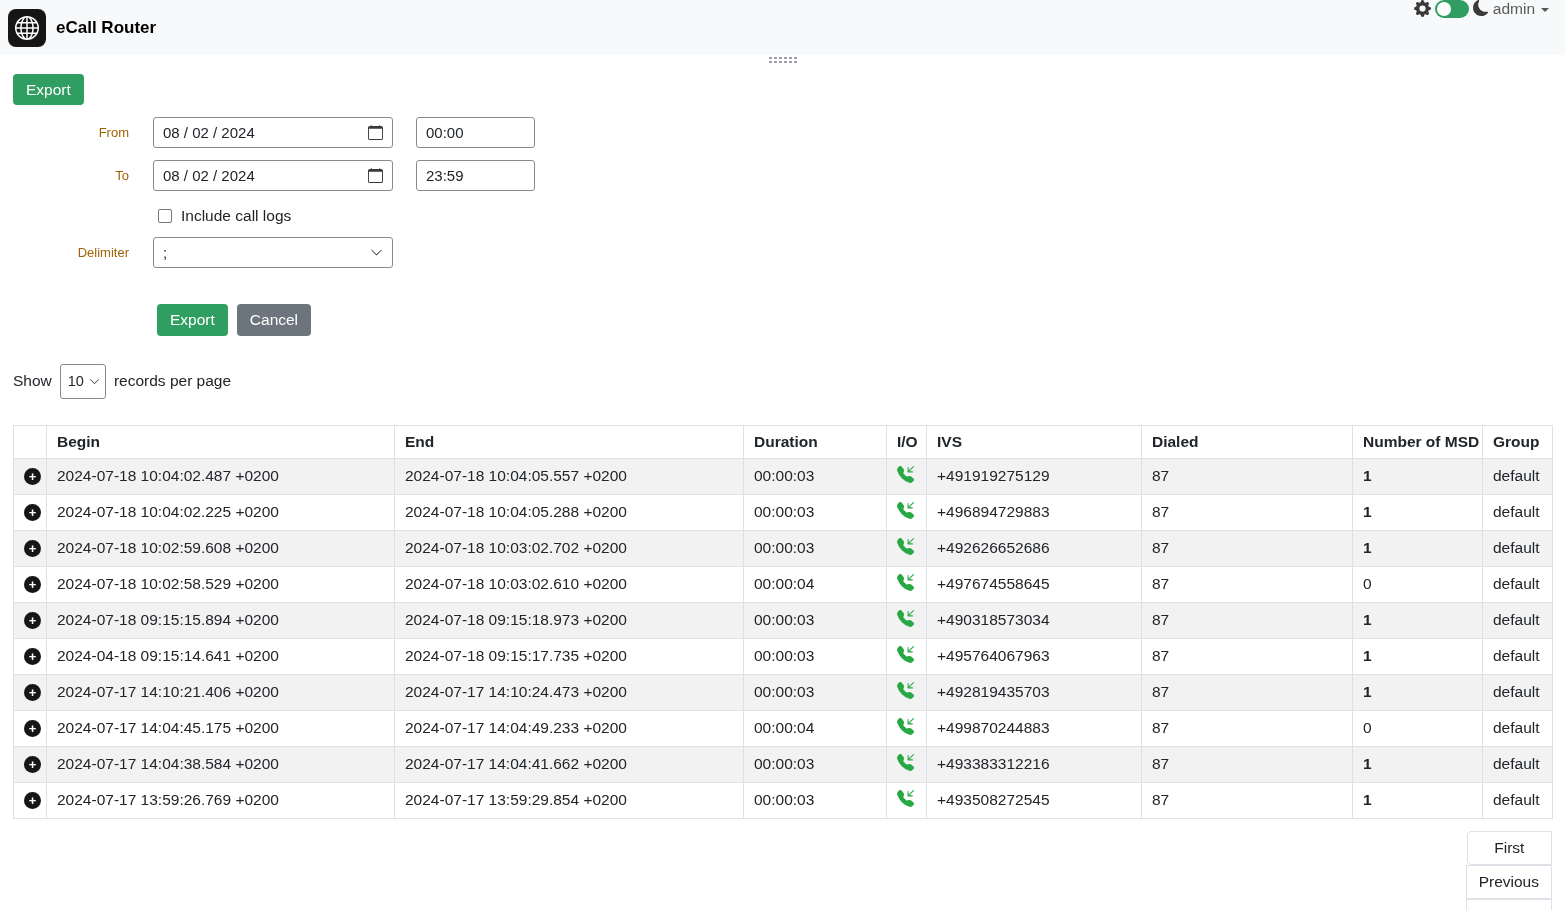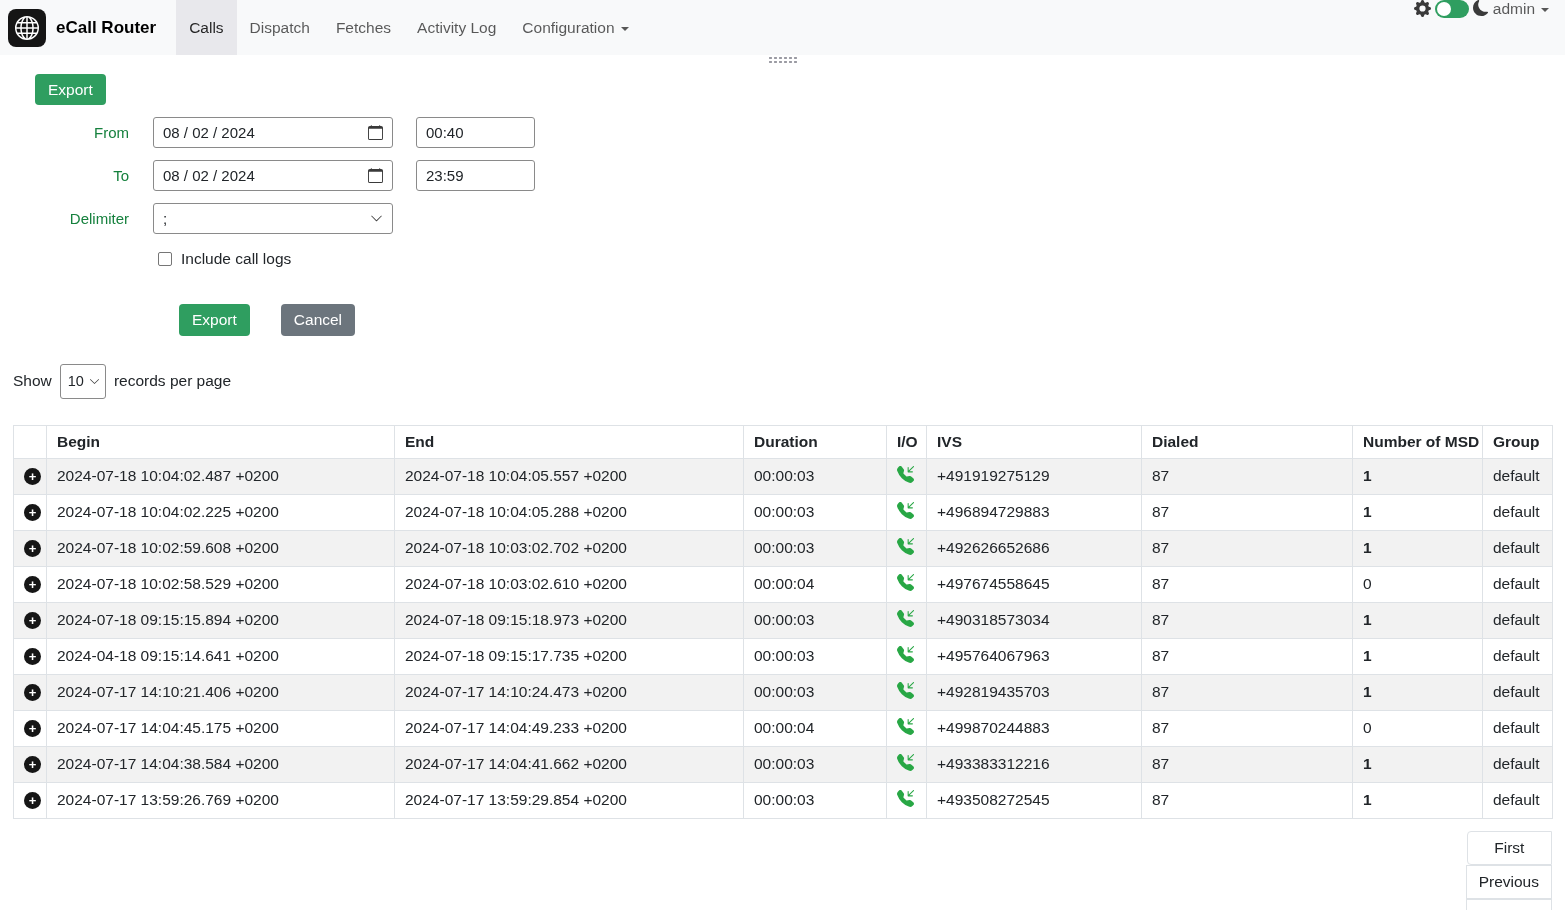--- a/index.html
+++ b/index.html
@@ -24,25 +24,25 @@
   .switch { width:34px; height:18px; border-radius:10px; background:var(--green,#2f9e60); position:relative; display:inline-block; cursor:pointer; flex:none; }
   .switch .knob { position:absolute; left:2px; top:2px; width:14px; height:14px; background:#fff; border-radius:50%; }
   .user-menu { display:flex; align-items:center; gap:6px; color:rgba(0,0,0,.65); font-size:15.5px; cursor:pointer; }
 
   .grip { width:30px; height:8px; margin:1px auto 0; cursor:row-resize;
           background-image:radial-gradient(circle, #9a9aa2 1.1px, transparent 1.3px);
           background-size:5px 4px; }
 
   
   .export-panel { padding:10px 13px 0; }
-  .btn { border:none; border-radius:4px; font-family:inherit; font-size:15.5px; padding:6px 13px; cursor:pointer; line-height:1.25;margin-left:22px; }
+  .btn { border:none; border-radius:4px; font-family:inherit; font-size:15.5px; padding:6px 13px; cursor:pointer; line-height:1.25; }
   .btn-green { background:var(--green,#2f9e60); color:#fff; }
   .btn-gray { background:var(--gray,#6c757d); color:#fff; }
   .form-row { display:flex; align-items:center; margin-top:12px; }
-  .form-label { width:116px; text-align:right; font-size:15px; color:#15803d; flex:none; }
+  .form-label { width:116px; text-align:right; font-size:13px; color:#a16207; flex:none; }
   .input-box { margin-left:24px; width:240px; height:31px; border:1px solid #8a8a8a; border-radius:3px; display:flex; align-items:center; padding:0 9px; background:#fff; font-size:15px; cursor:text;gap:43px; }
   .date-box { justify-content:space-between; cursor:default; }
   .time-box { margin-left:23px; width:119px; }
   .select-box { justify-content:space-between; cursor:pointer; }
   .checkbox-row { margin-top:16px; }
   .spacer { width:140px; flex:none; }
   .checkbox { width:14px; height:14px; border:1px solid #767676; border-radius:2px; background:#fff; margin-left:5px; cursor:pointer; flex:none; }
   .checkbox-label { margin-left:9px; font-size:15.5px; cursor:pointer; }
   .action-row { margin-top:36px; display:flex; gap:9px; }
   .action-row .spacer { width:135px; }
@@ -81,30 +81,20 @@
 
 <nav class="navbar">
   <div class="brand">
     <span class="logo">
       <svg width="24" height="24" viewBox="0 0 16 16" fill="#ffffff" aria-hidden="true">
           <path d="M0 8a8 8 0 1 1 16 0A8 8 0 0 1 0 8zm7.5-6.923c-.67.204-1.335.82-1.887 1.855A7.97 7.97 0 0 0 5.145 4H7.5V1.077zM4.09 4a9.267 9.267 0 0 1 .64-1.539 6.7 6.7 0 0 1 .597-.933A7.025 7.025 0 0 0 2.255 4H4.09zm-.582 3.5c.03-.877.138-1.718.312-2.5H1.674a6.958 6.958 0 0 0-.656 2.5h2.49zM4.847 5a12.5 12.5 0 0 0-.338 2.5H7.5V5H4.847zM8.5 5v2.5h2.99a12.495 12.495 0 0 0-.337-2.5H8.5zM4.51 8.5a12.5 12.5 0 0 0 .337 2.5H7.5V8.5H4.51zm3.99 0V11h2.653c.187-.765.306-1.608.338-2.5H8.5zM5.145 12c.138.386.295.744.468 1.068.552 1.035 1.218 1.65 1.887 1.855V12H5.145zm.182 2.472a6.696 6.696 0 0 1-.597-.933A9.268 9.268 0 0 1 4.09 12H2.255a7.024 7.024 0 0 0 3.072 2.472zM3.82 11a13.652 13.652 0 0 1-.312-2.5h-2.49c.062.89.291 1.733.656 2.5H3.82zm6.853 3.472A7.024 7.024 0 0 0 13.745 12H11.91a9.27 9.27 0 0 1-.64 1.539 6.688 6.688 0 0 1-.597.933zM8.5 12v2.923c.67-.204 1.335-.82 1.887-1.855.173-.324.33-.682.468-1.068H8.5zm3.68-1h2.146c.365-.767.594-1.61.656-2.5h-2.49a13.65 13.65 0 0 1-.312 2.5zm2.802-3.5a6.959 6.959 0 0 0-.656-2.5H12.18c.174.782.282 1.623.312 2.5h2.49zM11.27 2.461c.247.464.462.98.64 1.539h1.835a7.024 7.024 0 0 0-3.072-2.472c.218.284.418.598.597.933zM10.855 4a7.966 7.966 0 0 0-.468-1.068C9.835 1.897 9.17 1.282 8.5 1.077V4h2.355z"></path>
         </svg>
     </span>
     <span class="brand-name">eCall Router</span>
   </div>
-  <div class="nav-links">
-    <a class="nav-link active">Calls</a>
-    <a class="nav-link">Dispatch</a>
-    <a class="nav-link">Fetches</a>
-    <a class="nav-link">Activity Log</a>
-    <a class="nav-link">
-        <span>Configuration</span>
-        <span class="caret"></span>
-      </a>
-  </div>
   <div class="nav-right">
     <span class="icon-btn">
       <svg width="17" height="17" viewBox="0 0 16 16" fill="currentColor" aria-hidden="true">
           <path d="M9.405 1.05c-.413-1.4-2.397-1.4-2.81 0l-.1.34a1.464 1.464 0 0 1-2.105.872l-.31-.17c-1.283-.698-2.686.705-1.987 1.987l.169.311c.446.82.023 1.841-.872 2.105l-.34.1c-1.4.413-1.4 2.397 0 2.81l.34.1a1.464 1.464 0 0 1 .872 2.105l-.17.31c-.698 1.283.705 2.686 1.987 1.987l.311-.169a1.464 1.464 0 0 1 2.105.872l.1.34c.413 1.4 2.397 1.4 2.81 0l.1-.34a1.464 1.464 0 0 1 2.105-.872l.31.17c1.283.698 2.686-.705 1.987-1.987l-.169-.311a1.464 1.464 0 0 1 .872-2.105l.34-.1c1.4-.413 1.4-2.397 0-2.81l-.34-.1a1.464 1.464 0 0 1-.872-2.105l.17-.31c.698-1.283-.705-2.686-1.987-1.987l-.311.169a1.464 1.464 0 0 1-2.105-.872l-.1-.34zM8 10.93a2.929 2.929 0 1 1 0-5.86 2.929 2.929 0 0 1 0 5.858z"></path>
         </svg>
     </span>
     <span class="switch">
         <span class="knob"></span>
       </span>
     <span class="icon-btn">
@@ -125,51 +115,51 @@
 
   <div class="form-row">
     <label class="form-label">From</label>
     <div class="input-box date-box">
       <span>08 / 02 / 2024</span>
       <svg width="15" height="15" viewBox="0 0 16 16" fill="#3a3a3a" aria-hidden="true">
           <path d="M3.5 0a.5.5 0 0 1 .5.5V1h8V.5a.5.5 0 0 1 1 0V1h1a2 2 0 0 1 2 2v11a2 2 0 0 1-2 2H2a2 2 0 0 1-2-2V3a2 2 0 0 1 2-2h1V.5a.5.5 0 0 1 .5-.5zM1 4v10a1 1 0 0 0 1 1h12a1 1 0 0 0 1-1V4H1z"></path>
         </svg>
     </div>
     <div class="input-box time-box">
-      <span>00:40</span>
+      <span>00:00</span>
     </div>
   </div>
 
   <div class="form-row">
     <label class="form-label">To</label>
     <div class="input-box date-box">
       <span>08 / 02 / 2024</span>
       <svg width="15" height="15" viewBox="0 0 16 16" fill="#3a3a3a" aria-hidden="true">
           <path d="M3.5 0a.5.5 0 0 1 .5.5V1h8V.5a.5.5 0 0 1 1 0V1h1a2 2 0 0 1 2 2v11a2 2 0 0 1-2 2H2a2 2 0 0 1-2-2V3a2 2 0 0 1 2-2h1V.5a.5.5 0 0 1 .5-.5zM1 4v10a1 1 0 0 0 1 1h12a1 1 0 0 0 1-1V4H1z"></path>
         </svg>
     </div>
     <div class="input-box time-box">
       <span>23:59</span>
     </div>
   </div>
 
+  <div class="form-row checkbox-row">
+    <span class="spacer"></span>
+    <span class="checkbox"></span>
+    <label class="checkbox-label">Include call logs</label>
+  </div>
+
   <div class="form-row">
     <label class="form-label">Delimiter</label>
     <div class="input-box select-box">
       <span>;</span>
       <svg width="13" height="13" viewBox="0 0 16 16" fill="#3a3a3a" aria-hidden="true">
           <path d="M1.646 4.646a.5.5 0 0 1 .708 0L8 10.293l5.646-5.647a.5.5 0 0 1 .708.708l-6 6a.5.5 0 0 1-.708 0l-6-6a.5.5 0 0 1 0-.708z"></path>
         </svg>
     </div>
-  </div>
-
-  <div class="form-row checkbox-row">
-    <span class="spacer"></span>
-    <span class="checkbox"></span>
-    <label class="checkbox-label">Include call logs</label>
   </div>
 
   <div class="action-row">
     <span class="spacer"></span>
     <button class="btn btn-green">Export</button>
     <button class="btn btn-gray">Cancel</button>
   </div>
 </div>
 
 <div class="controls">

